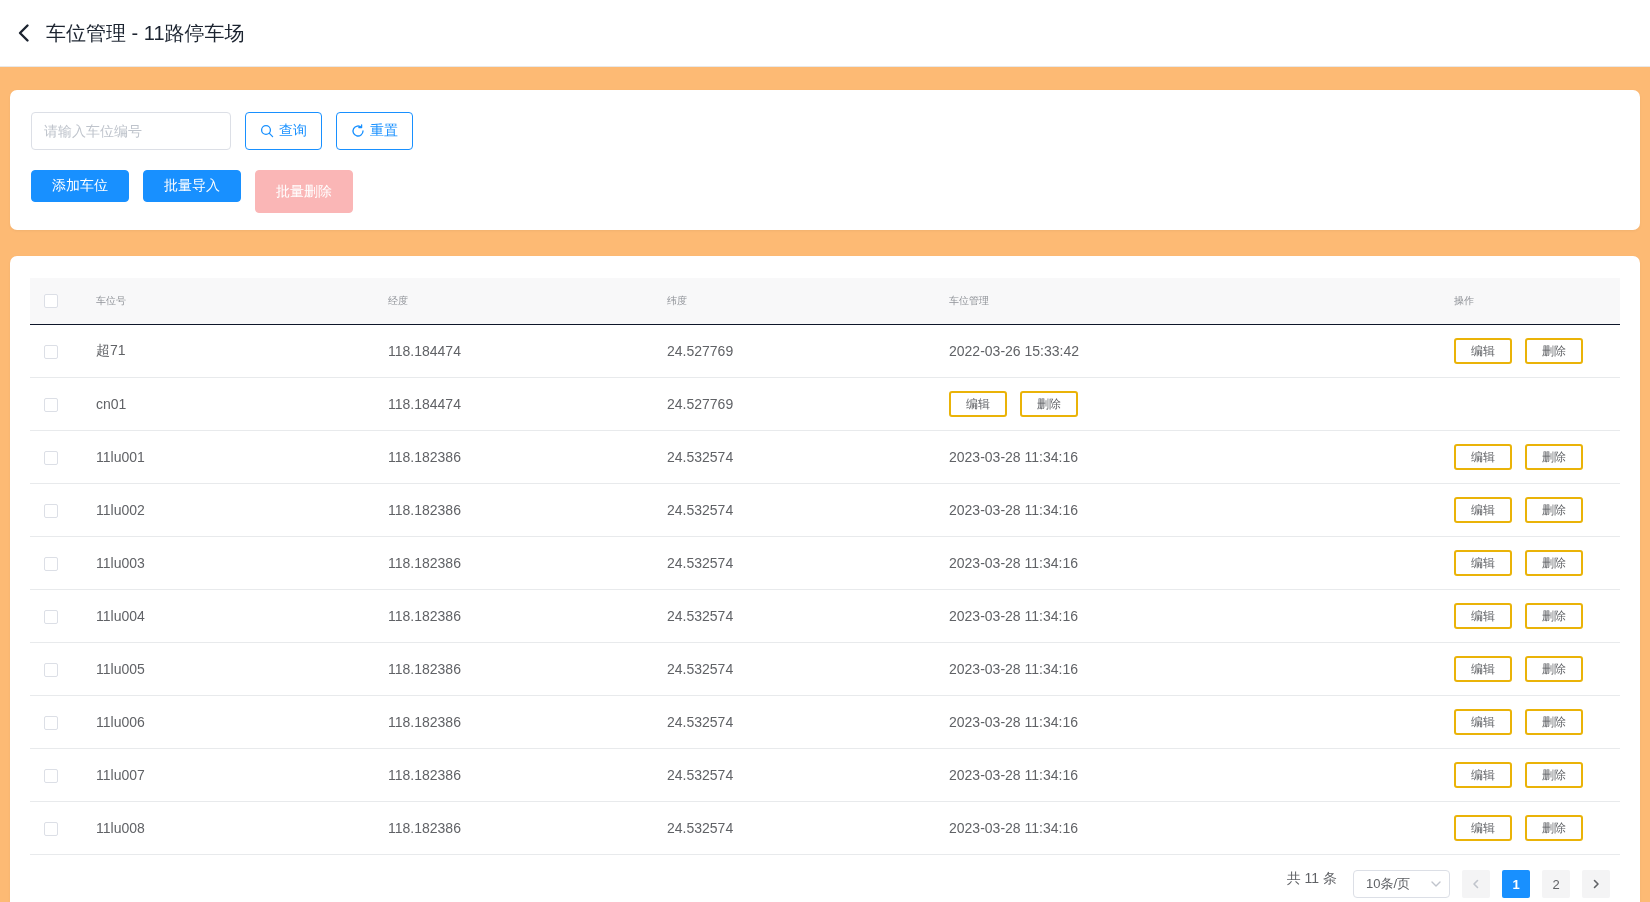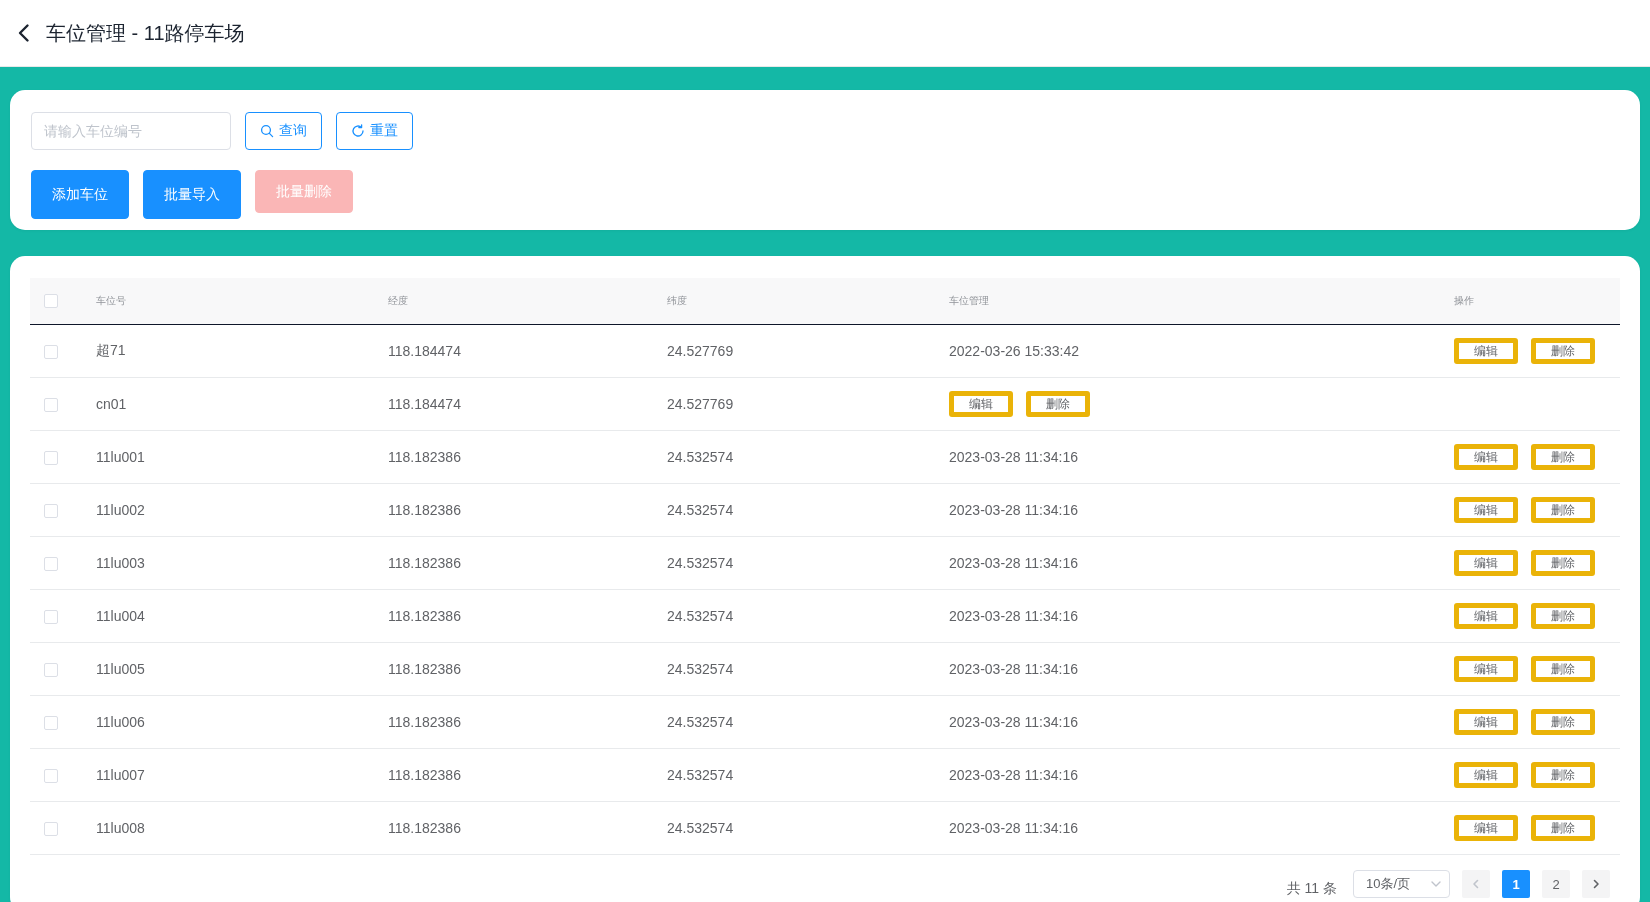--- a/index.html
+++ b/index.html
@@ -1,34 +1,34 @@
 <!DOCTYPE html>
 <html style="--primary: #1890ff; --danger-disabled: #fab6b6;"><head>
 <meta charset="utf-8">
 <style>
   * { margin:0; padding:0; box-sizing:border-box; }
   html,body { background:#f0f2f5; }
   .screen {
     position:relative; width:1650px; height:902px; overflow:hidden;
-    background:#14b8a6;
+    background:#fdba74;
     font-family:"Liberation Sans","DejaVu Sans",sans-serif;
   }
   
   .topbar {
     position:absolute; top:0; left:0; right:0; height:67px;
     background:#fff; border-bottom:1px solid #e8e8e8;
     display:flex; align-items:center; padding-left:14px;
   }
   .back-btn { display:flex; align-items:center; cursor:pointer; color:#1c2430; }
   .page-title { font-size:20px; font-weight:500; color:#1c2430; margin-left:10px; }
 
   
   .card {
     position:absolute; left:10px; right:10px; background:#fff;
-    border-radius:15px; box-shadow:0 1px 3px rgba(0,0,0,0.05);
+    border-radius:7px; box-shadow:0 1px 3px rgba(0,0,0,0.05);
   }
   .search-card { top:90px; height:140px; padding:22px 21px; }
   .table-card  { top:256px; bottom:-10px; padding:22px 20px 0; }
 
   
   .filter-row { display:flex; align-items:center; gap:14px; }
   .search-input {
     width:200px; height:38px; border:1px solid #dcdfe6; border-radius:4px;
     padding:0 12px; font-size:14px; color:#303133; outline:none;
     font-family:inherit;
@@ -38,21 +38,21 @@
     display:inline-flex; align-items:center; justify-content:flex-end; gap:5px;
     border-radius:4px; font-size:14px; cursor:pointer; font-family:inherit;
     white-space:nowrap;
   }
   .btn-plain {
     height:38px; padding:0 14px; background:#fff;
     border:1px solid var(--primary); color:var(--primary);
   }
   .action-row { margin-top:20px; display:flex; gap:14px; }
   .btn-primary {
-    height:49px; padding:8px 20px; background:var(--primary);
+    height:32px; padding:8px 20px; background:var(--primary);
     border:1px solid var(--primary); color:#fff;
   }
   .btn-danger-disabled {
     height:43px; padding:0 20px; background:var(--danger-disabled);
     border:1px solid var(--danger-disabled); color:#fff; cursor:not-allowed;
   }
 
   
   .grid {
     display:grid;
@@ -68,27 +68,27 @@
     height:53px; border-bottom:1px solid #e8eaec;
     font-size:14px; color:#606266; background:#fff;
   }
   .checkbox {
     display:inline-block; width:14px; height:14px; vertical-align:middle;
     border:1px solid #dcdfe6; border-radius:2px; background:#fff; cursor:pointer;
   }
   .ops { display:flex; gap:13px; }
   .mini-btn {
     height:26px; padding:0 15px; font-size:12px; color:#606266;
-    background:#fff; border:5px solid #eab308; border-radius:3px;
+    background:#fff; border:2px solid #eab308; border-radius:3px;
     cursor:pointer; font-family:inherit; white-space:nowrap;
   }
 
   
   .pagination {
-    display:flex; align-items:flex-end; justify-content:flex-end;
+    display:flex; align-items:flex-start; justify-content:flex-end;
     margin-top:15px; padding-right:10px; font-size:14px; color:#606266;
   }
   .total-label { margin-right:16px; }
   .page-size-select {
     width:97px; height:28px; border:1px solid #dcdfe6; border-radius:4px;
     background:#fff; display:flex; align-items:center; justify-content:space-between;
     padding:0 8px 0 12px; font-size:13px; color:#606266; cursor:pointer;
   }
   .pager {
     min-width:28px; height:28px; margin-left:12px; border:none; border-radius:2px;

